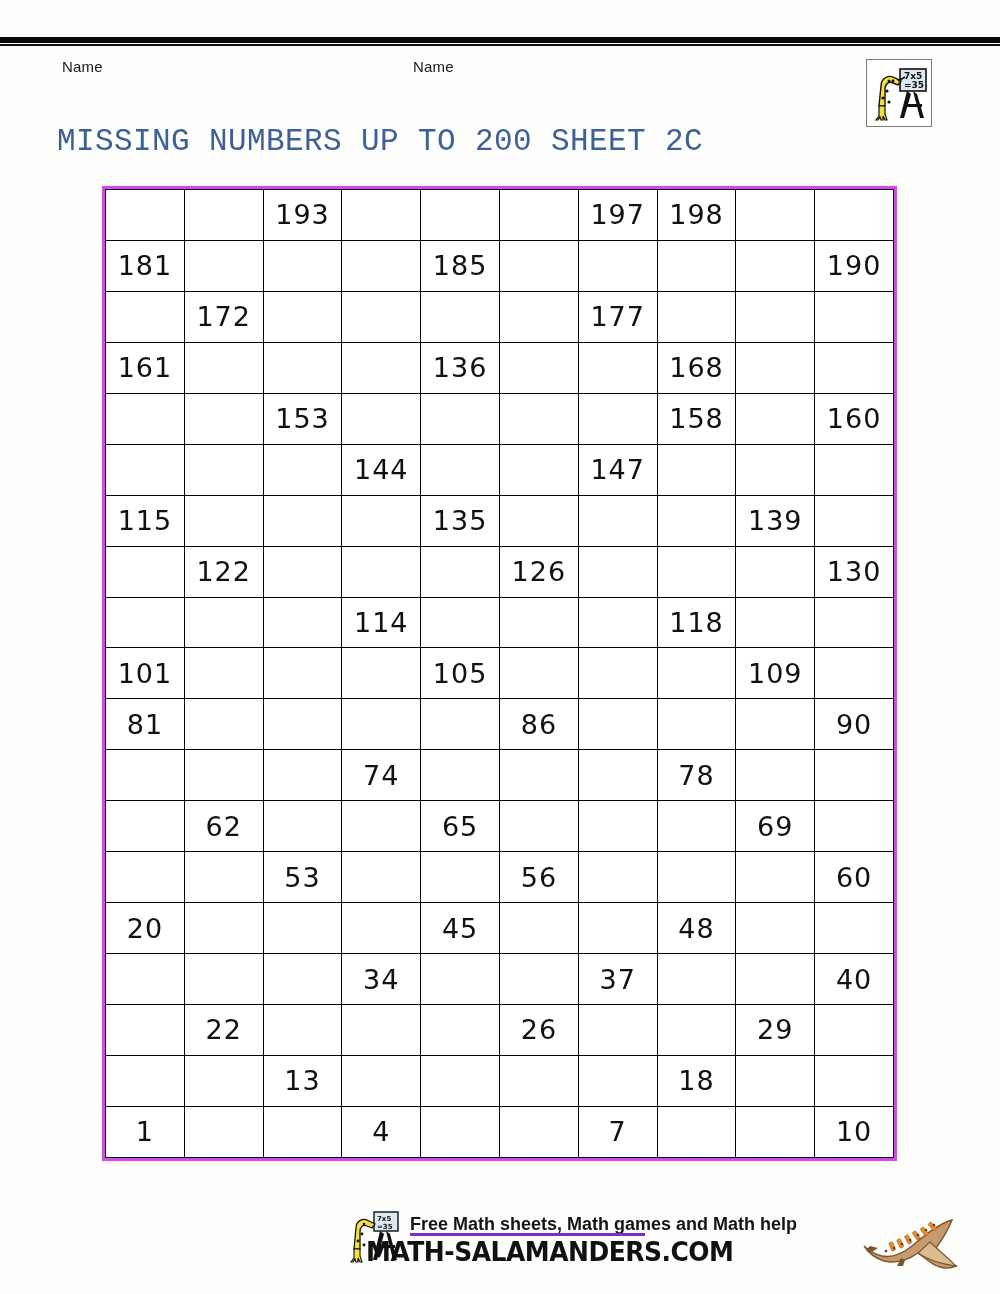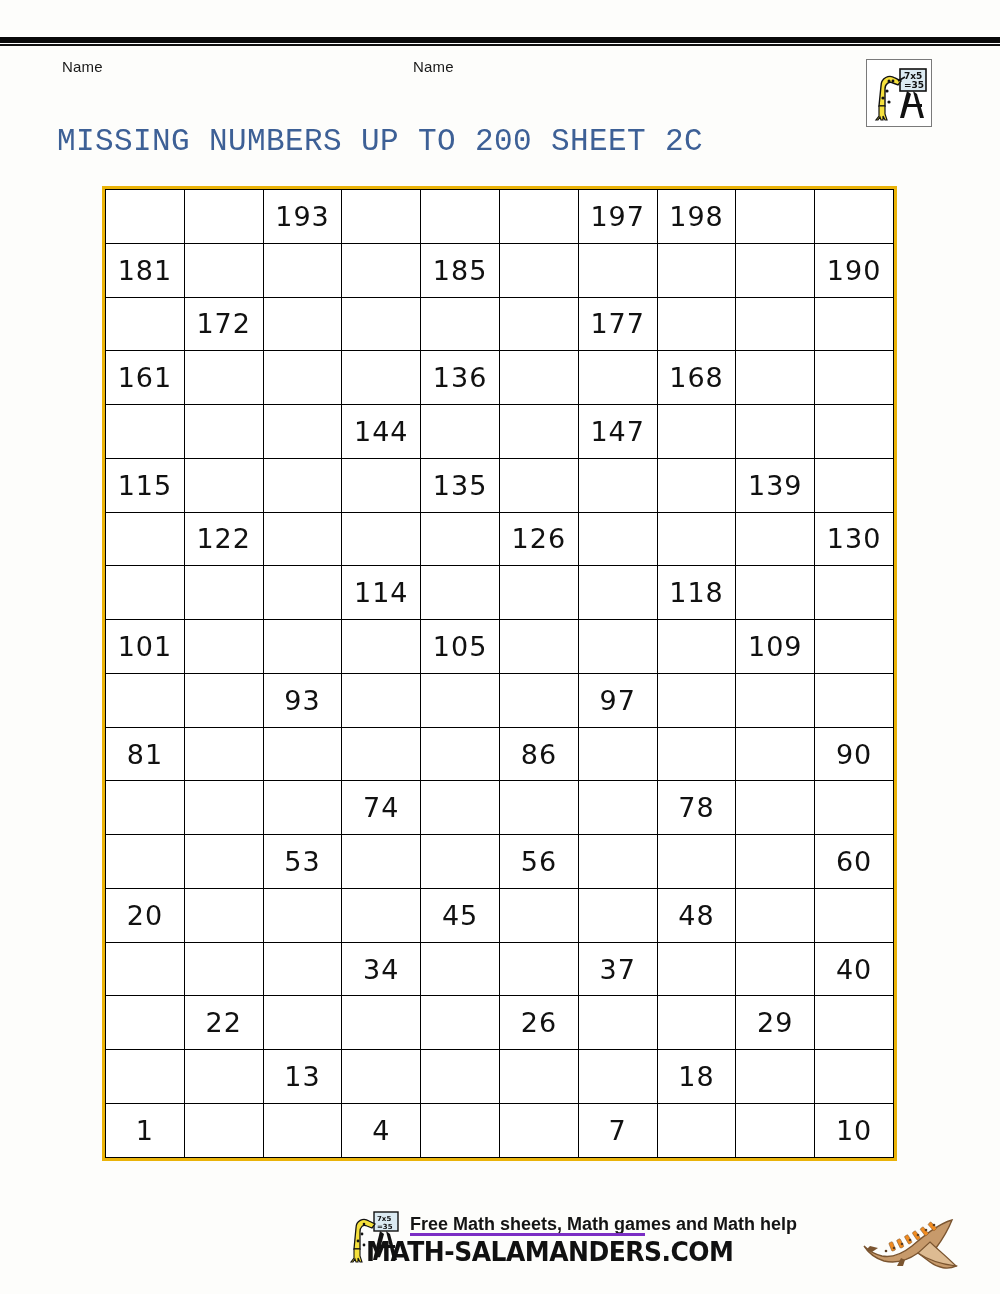--- a/index.html
+++ b/index.html
@@ -79,21 +79,21 @@
     white-space: nowrap;
   }
 
   
   #number-grid {
     position: absolute;
     left: 102px;
     top: 186px;
     width: 795px;
     height: 975px;
-    border: 3px solid #eab308;
+    border: 3px solid #d946ef;
     box-sizing: border-box;
     border-collapse: collapse;
     table-layout: fixed;
     background: #ffffff;
   }
   #number-grid table {
     width: 100%;
     height: 100%;
     border-collapse: collapse;
     table-layout: fixed;
@@ -248,20 +248,32 @@
           <td>136</td>
           <td></td>
           <td></td>
           <td>168</td>
           <td></td>
           <td></td>
         </tr>
         <tr>
           <td></td>
           <td></td>
+          <td>153</td>
+          <td></td>
+          <td></td>
+          <td></td>
+          <td></td>
+          <td>158</td>
+          <td></td>
+          <td>160</td>
+        </tr>
+        <tr>
+          <td></td>
+          <td></td>
           <td></td>
           <td>144</td>
           <td></td>
           <td></td>
           <td>147</td>
           <td></td>
           <td></td>
           <td></td>
         </tr>
         <tr>
@@ -306,32 +318,20 @@
           <td></td>
           <td></td>
           <td>105</td>
           <td></td>
           <td></td>
           <td></td>
           <td>109</td>
           <td></td>
         </tr>
         <tr>
-          <td></td>
-          <td></td>
-          <td>93</td>
-          <td></td>
-          <td></td>
-          <td></td>
-          <td>97</td>
-          <td></td>
-          <td></td>
-          <td></td>
-        </tr>
-        <tr>
           <td>81</td>
           <td></td>
           <td></td>
           <td></td>
           <td></td>
           <td>86</td>
           <td></td>
           <td></td>
           <td></td>
           <td>90</td>
@@ -339,20 +339,32 @@
         <tr>
           <td></td>
           <td></td>
           <td></td>
           <td>74</td>
           <td></td>
           <td></td>
           <td></td>
           <td>78</td>
           <td></td>
+          <td></td>
+        </tr>
+        <tr>
+          <td></td>
+          <td>62</td>
+          <td></td>
+          <td></td>
+          <td>65</td>
+          <td></td>
+          <td></td>
+          <td></td>
+          <td>69</td>
           <td></td>
         </tr>
         <tr>
           <td></td>
           <td></td>
           <td>53</td>
           <td></td>
           <td></td>
           <td>56</td>
           <td></td>

